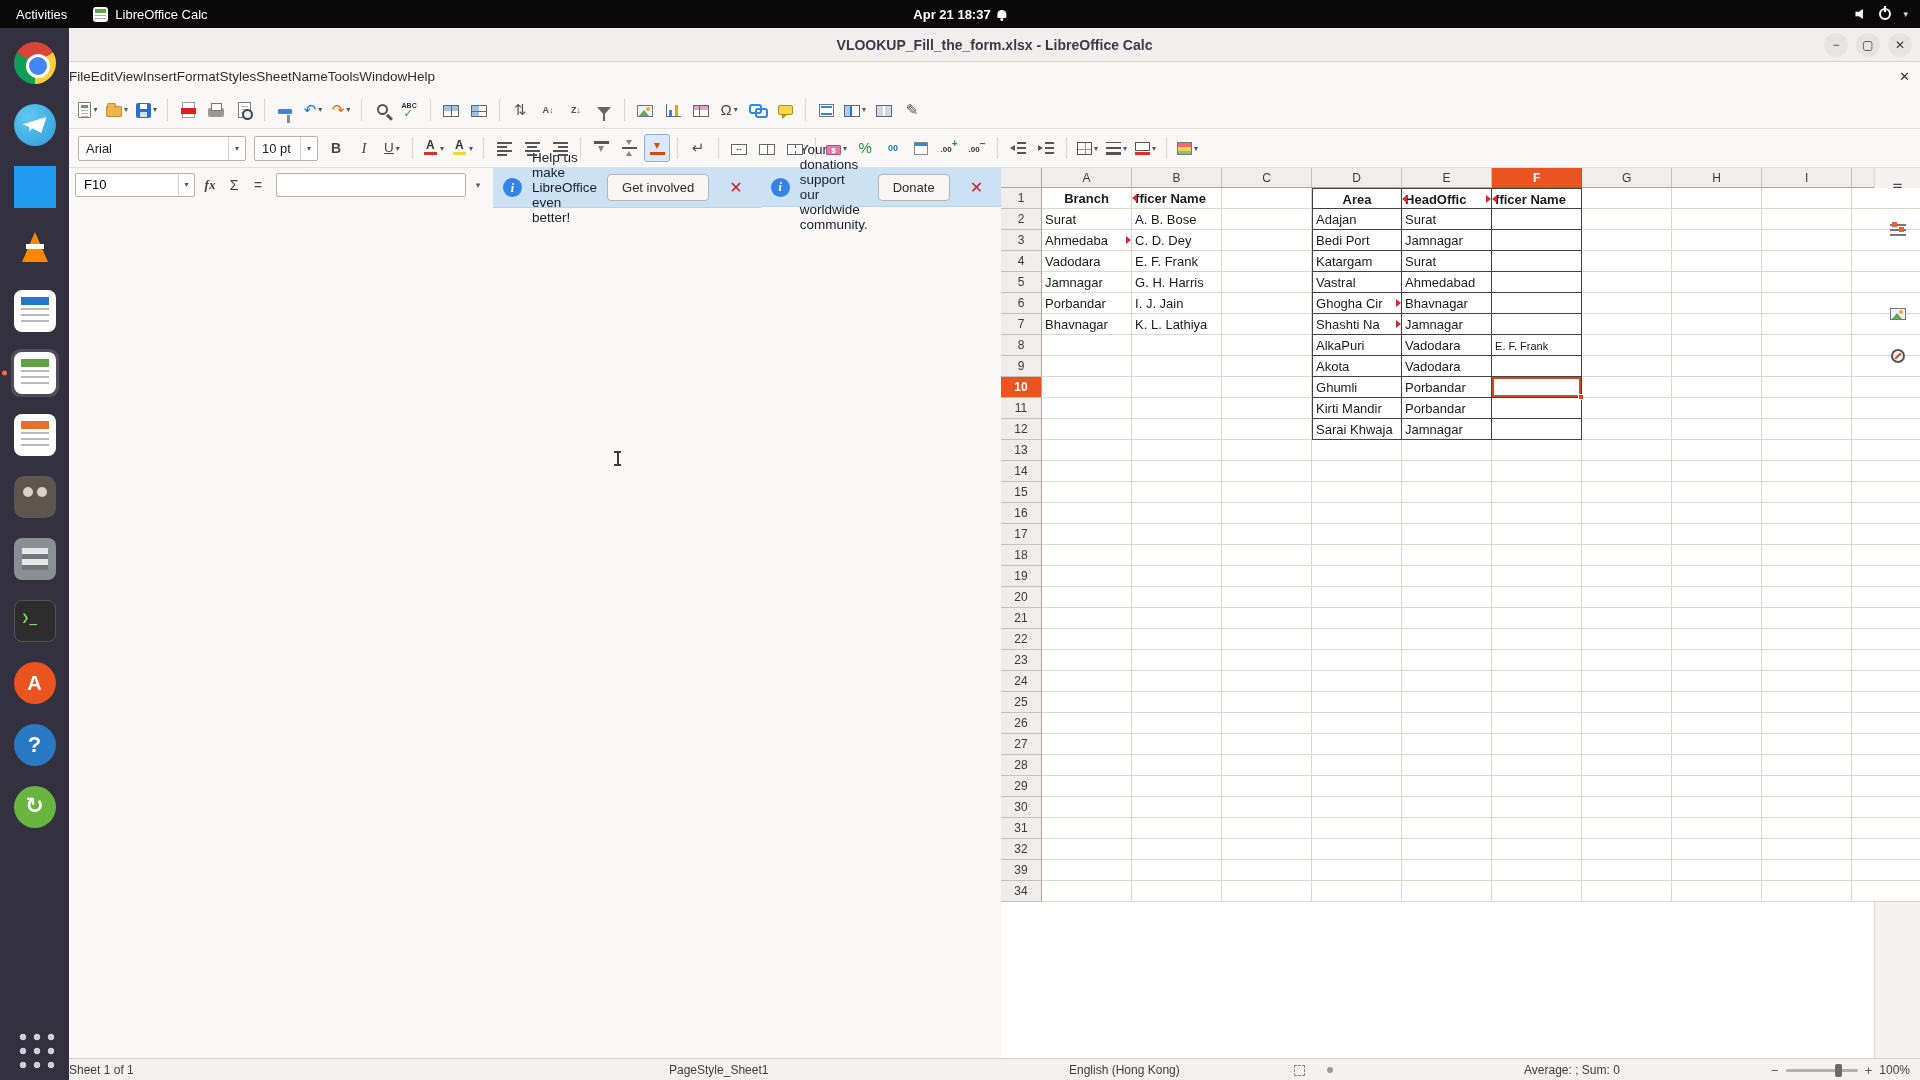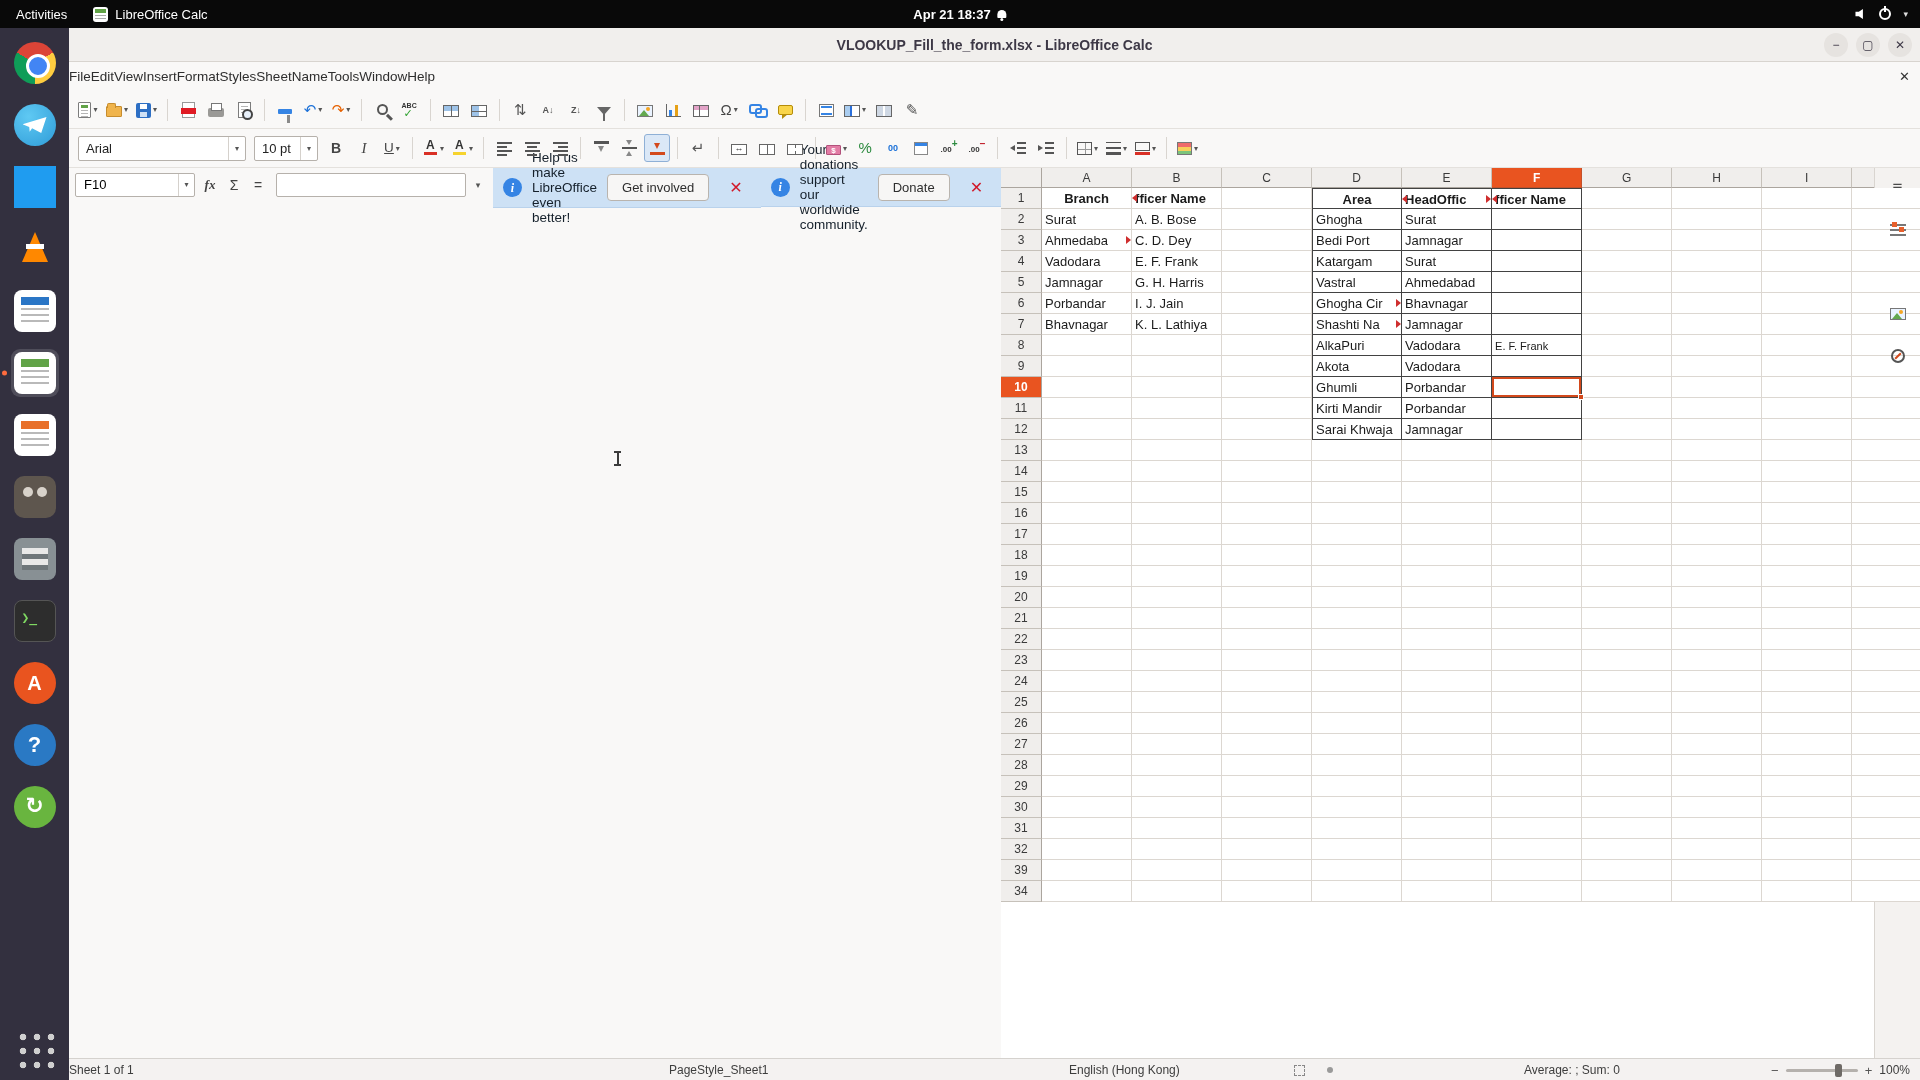--- a/index.html
+++ b/index.html
@@ -716,21 +716,21 @@
                     <div class="g-cell">
                       <span class="ct">Surat</span>
                     </div>
                     <div class="g-cell">
                       <span class="ct">A. B. Bose</span>
                     </div>
                     <div class="g-cell">
                       <span class="ct"></span>
                     </div>
                     <div class="g-cell bR bB bL">
-                      <span class="ct">Ghogha</span>
+                      <span class="ct">Adajan</span>
                     </div>
                     <div class="g-cell bR bB">
                       <span class="ct">Surat</span>
                     </div>
                     <div class="g-cell bR bB">
                       <span class="ct"></span>
                     </div>
                     <div class="g-cell">
                       <span class="ct"></span>
                     </div>

